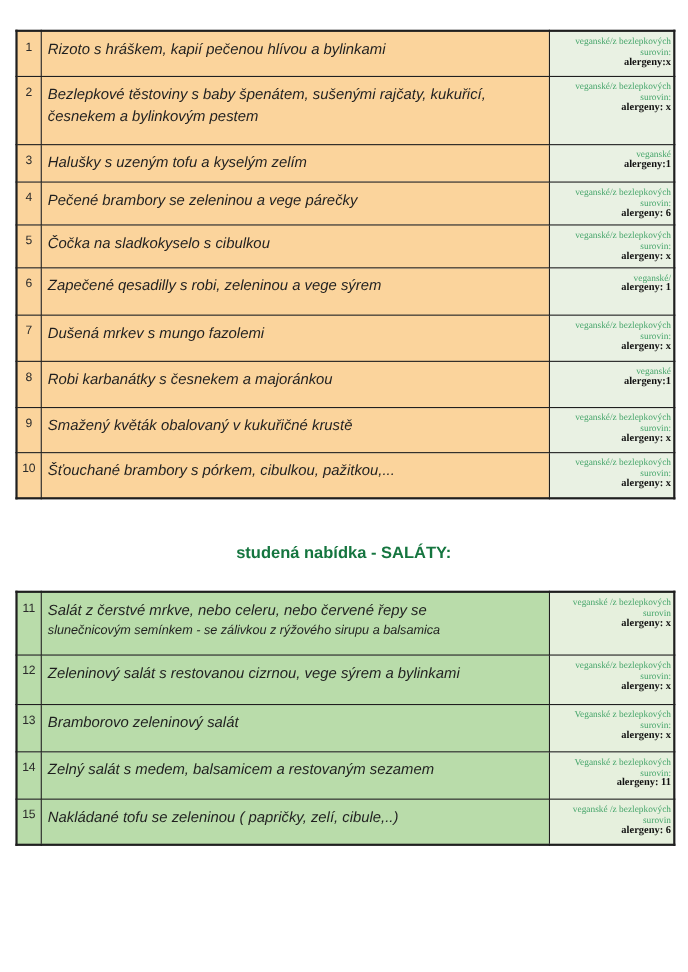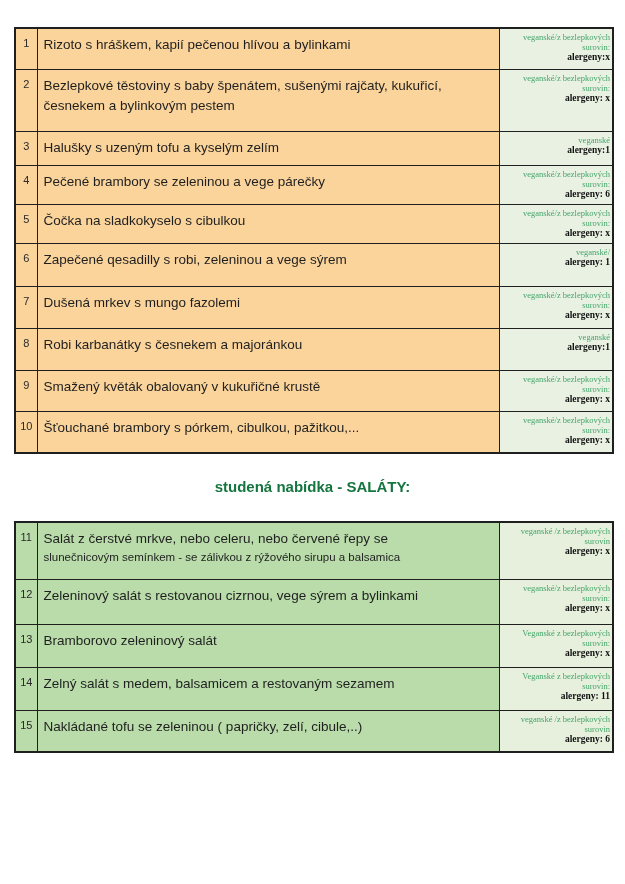--- a/index.html
+++ b/index.html
@@ -50,20 +50,21 @@
     font-size:11px;
     padding-top:8px;
     color:#2a2a2a;
   }
   td.dish{
     width:462px;
     font-size:13.5px;
     line-height:1.5;
     padding:6px 34px 4px 6px;
     color:var(--text);
+    font-style:italic;
   }
   td.dish .dish-small{
     font-size:11.5px;
     line-height:1.4;
   }
   td.info{
     width:114px;
     padding:3px 2px 3px 4px;
     font-family:"Liberation Serif","DejaVu Serif",serif;
     text-align:right;
@@ -78,21 +79,21 @@
     color:var(--diet-green);
   }
   .allergen{
     font-size:9.5px;
     font-weight:bold;
     color:#111111;
     line-height:1.25;
   }
   .salads-title{
     text-align:center;
-    margin-top:24px;
+    margin-top:40px;
     font-size:15px;
     font-weight:bold;
     color:var(--salads-green);
   }
 </style>
 </head>
 <body>
 
 <div class="page">
 

